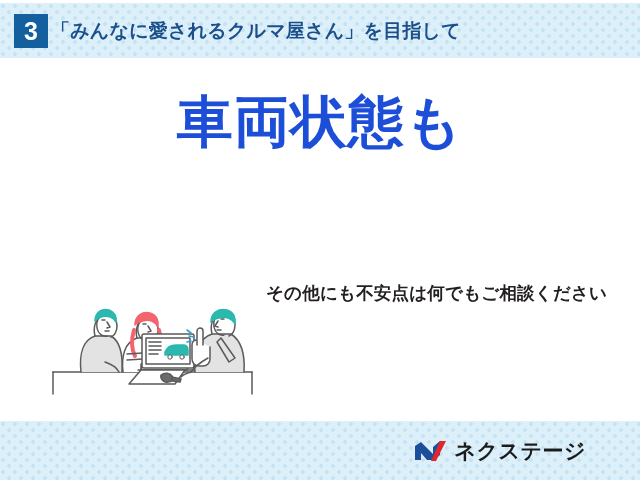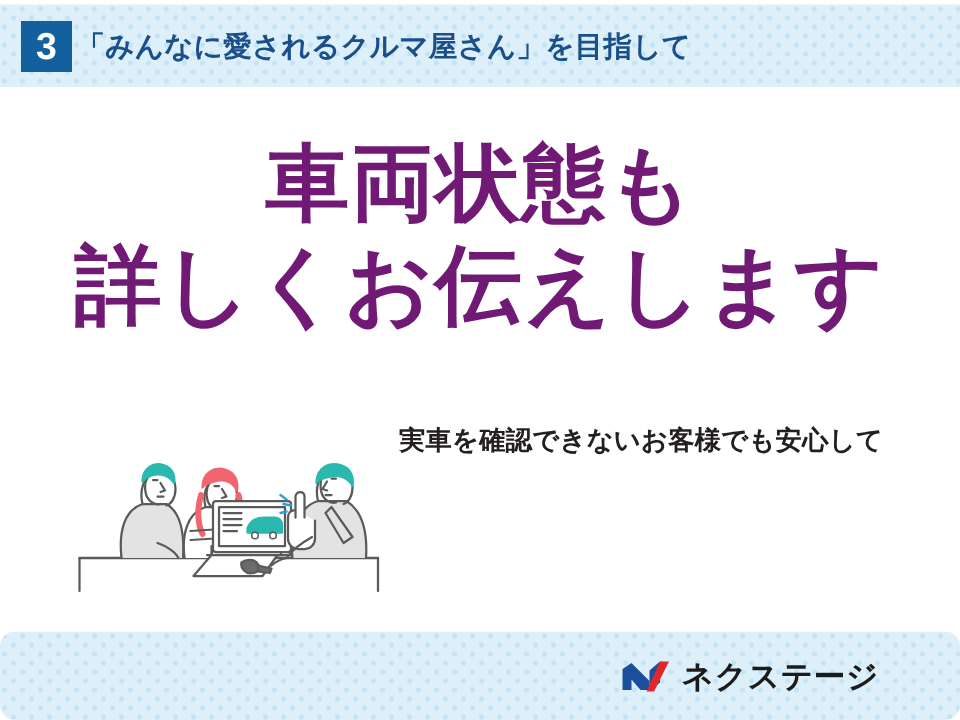--- a/index.html
+++ b/index.html
@@ -62,21 +62,21 @@
     white-space: nowrap;
   }
 
   
   .headline {
     position: absolute;
     left: 0;
     top: 88px;
     width: 640px;
     text-align: center;
-    color: #701a75;
+    color: #1d4ed8;
   }
   .headline-line {
     font-size: 56px;
     font-weight: bold;
     line-height: 1.22;
     letter-spacing: 1px;
     white-space: nowrap;
   }
   .headline-line.line2 {
     font-size: 58px;
@@ -112,21 +112,20 @@
   
   .footer {
     position: absolute;
     left: 0;
     top: 421px;
     width: 640px;
     height: 59px;
     display: flex;
     align-items: center;
     justify-content: flex-end;
-    border-radius: 10px;
   }
   .logo {
     display: flex;
     align-items: center;
     margin-right: 54px;
   }
   .logo-mark {
     width: 34px;
     height: 24px;
     flex: 0 0 auto;
@@ -145,21 +144,20 @@
 
 <div class="banner">
 
   <div class="header dotband">
     <div class="step-badge">3</div>
     <div class="header-title">「みんなに愛されるクルマ屋さん」を目指して</div>
   </div>
 
   <div class="headline">
     <div class="headline-line line1">車両状態も</div>
-    <div class="headline-line line2">詳しくお伝えします</div>
   </div>
 
   <div class="lower">
 
     <svg class="illustration" viewBox="0 0 215 125">
       <g fill="none" stroke="#5a5a5a" stroke-width="1.5" stroke-linecap="round" stroke-linejoin="round">
 
         <path d="M8 100 L207 100" stroke-width="1.6"></path>
         <path d="M8 100 L8 122"></path>
         <path d="M207 100 L207 122"></path>
@@ -221,21 +219,21 @@
         <path d="M152 73 v-14 c0 -2 2 -3 3 -3 c2 0 3 1 3 3 v14" fill="#ffffff"></path>
 
         <path d="M142 58 l4 3 M144 64 l5 1 M142 70 l4 -1" stroke="#2e9fd8" stroke-width="1.6"></path>
 
         <path d="M163 86 C156 90 150 94 146 100"></path>
         <path d="M146 100 c-4 1 -8 3 -10 5"></path>
       </g>
     </svg>
 
     <div class="body-copy">
-      <div>実車を確認できないお客様でも安心して</div>
+      <div>その他にも不安点は何でもご相談ください</div>
     </div>
   </div>
 
   <div class="footer dotband">
     <div class="logo">
       <svg class="logo-mark" viewBox="0 0 34 24">
         <path d="M1 21 L1 7 L7 3 L19 15 L19 21 L13 21 L7 14 L7 21 Z" fill="#1b4f9c"></path>
         <path d="M19 21 L19 8 L26 2 L26 16 L20 21 Z" fill="#1b4f9c"></path>
         <path d="M26 2 L32 2 L22 22 L17 22 Z" fill="#e2262c"></path>
       </svg>

